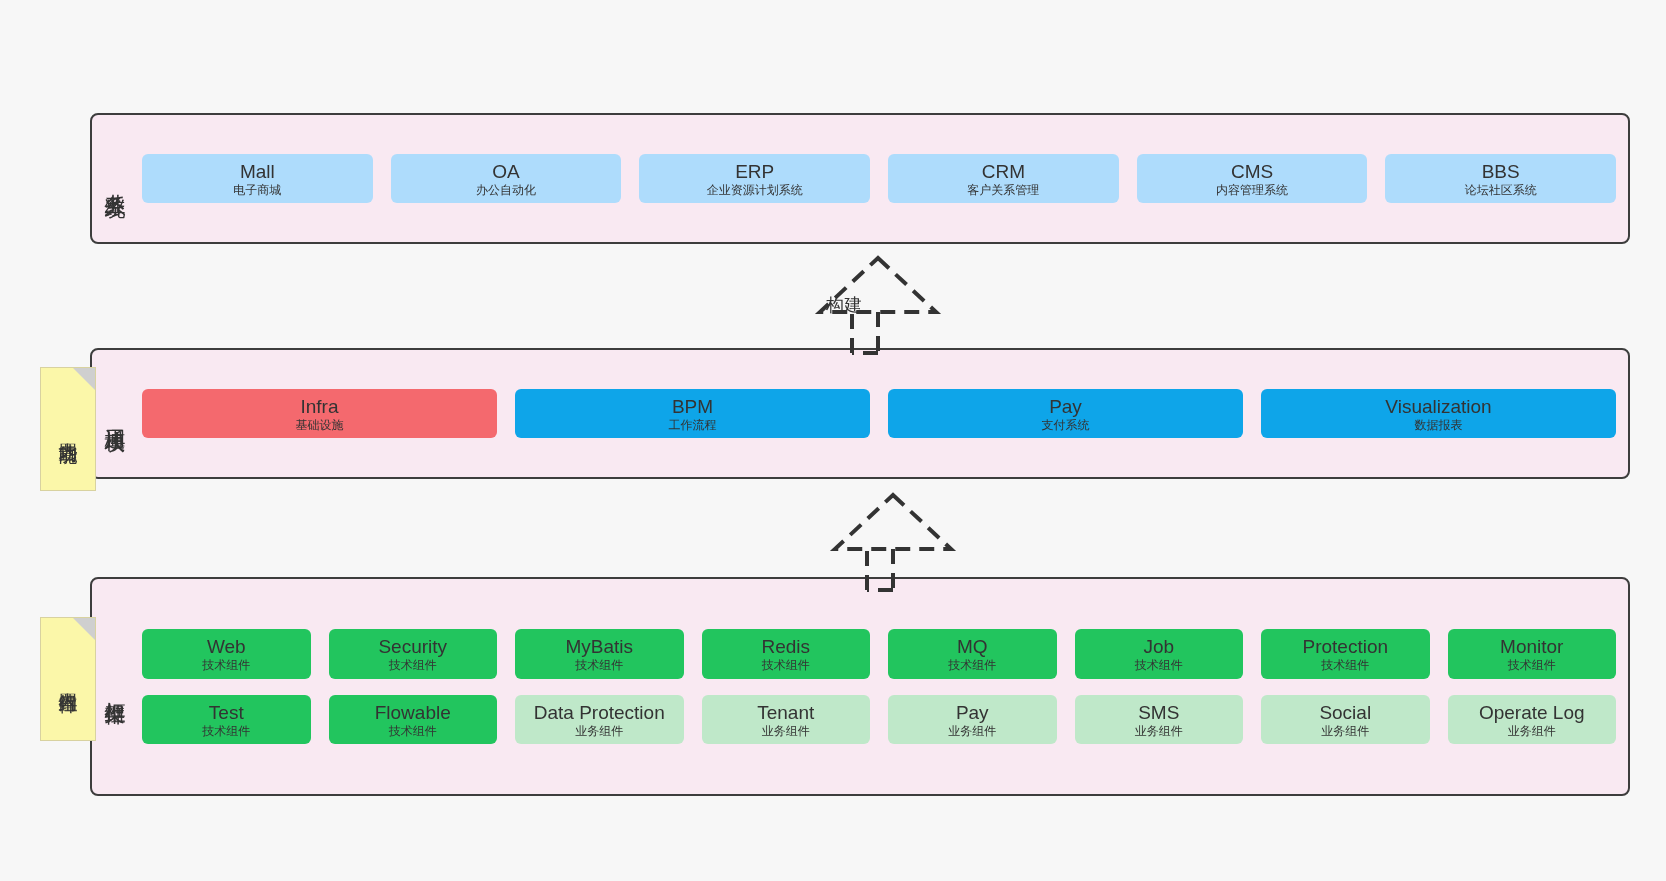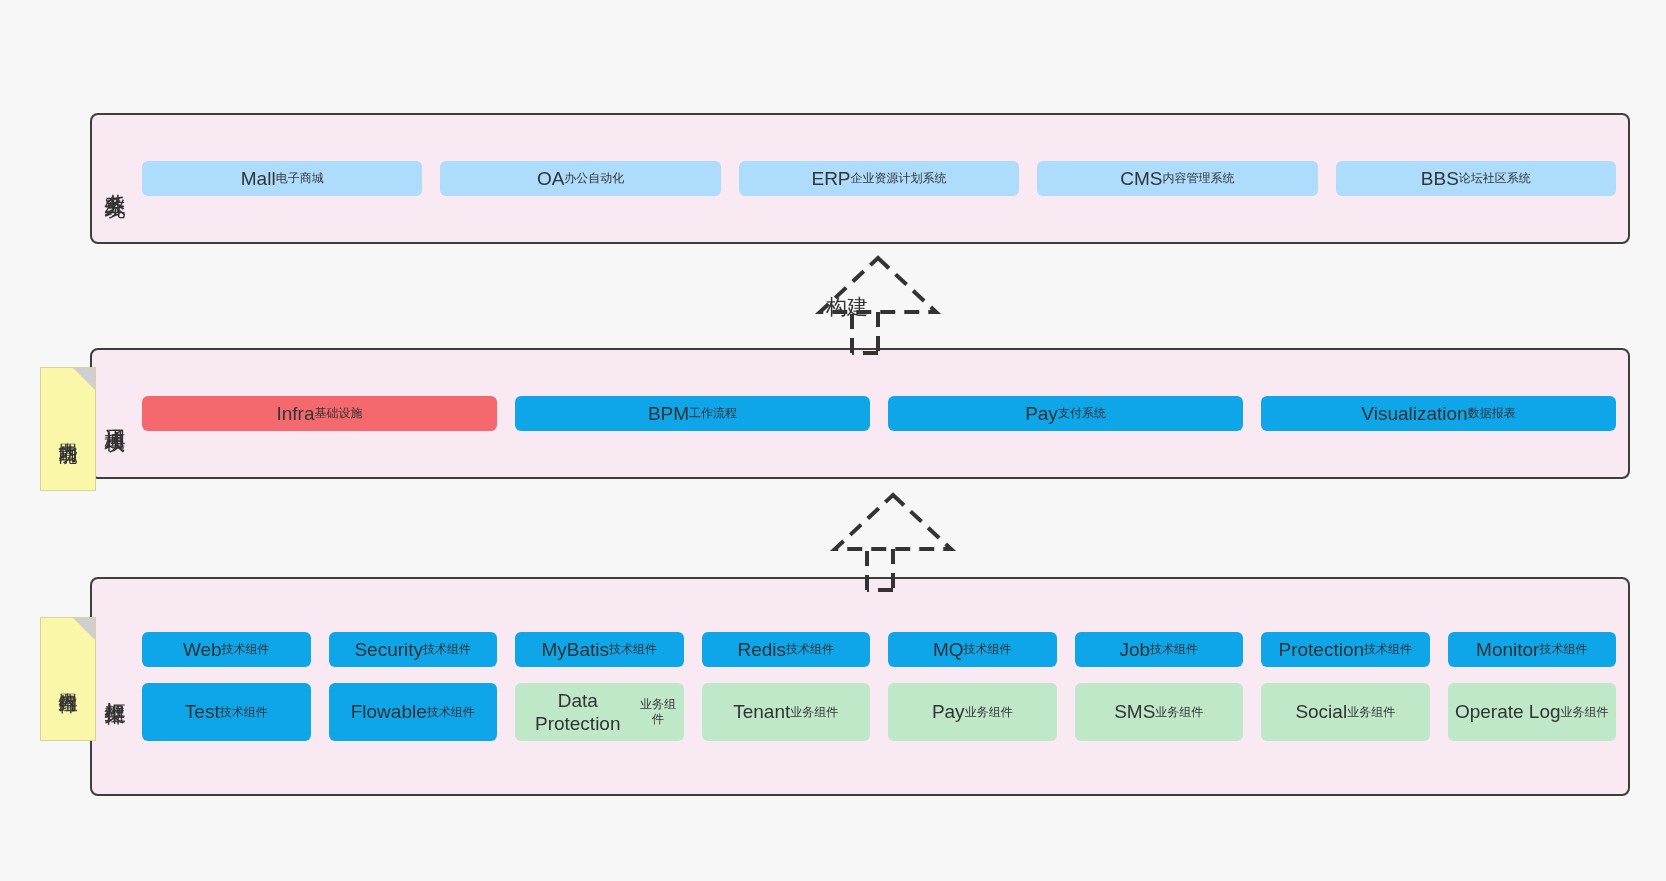--- a/index.html
+++ b/index.html
@@ -60,40 +60,40 @@
   }
   .row + .row {
     margin-top: 16px;
   }
 
   
   .box {
     flex: 1 1 0;
     border-radius: 6px;
     display: flex;
-    flex-direction: row;
+    flex-direction: column;
     align-items: center;
     justify-content: center;
     text-align: center;
     box-sizing: border-box;
     padding: 6px 4px;
     line-height: 1.22;
   }
   .box .t1 {
     font-size: 19px;
     color: #333;
   }
   .box .t2 {
     font-size: 12px;
     color: #333;
   }
   .box.blue   { background: #aedcfc; }
   .box.red    { background: #f4696e; }
   .box.pink   { background: #0ea5e9; }
-  .box.green  { background: #0ea5e9; }
+  .box.green  { background: #22c55e; }
   .box.lgreen { background: #bfe8c9; }
 
   
   .note {
     position: absolute;
     width: 56px;
     background: #fbf7a9;
     border: 1px solid #d8d2a0;
     box-sizing: border-box;
     display: flex;
@@ -116,21 +116,21 @@
     border-left: 22px solid transparent;
   }
 
   
   .arrow {
     position: absolute;
     z-index: 2;
   }
   .arrow-label {
     position: absolute;
-    font-size: 21px;
+    font-size: 18px;
     color: #333;
     background: #f7f7f7;
     padding: 0 2px;
     white-space: nowrap;
   }
 </style>
 </head>
 <body>
 
 <div class="canvas">
@@ -144,20 +144,24 @@
           <span class="t1">Mall</span>
           <span class="t2">电子商城</span>
         </div>
         <div class="box blue">
           <span class="t1">OA</span>
           <span class="t2">办公自动化</span>
         </div>
         <div class="box blue">
           <span class="t1">ERP</span>
           <span class="t2">企业资源计划系统</span>
+        </div>
+        <div class="box blue">
+          <span class="t1">CRM</span>
+          <span class="t2">客户关系管理</span>
         </div>
         <div class="box blue">
           <span class="t1">CMS</span>
           <span class="t2">内容管理系统</span>
         </div>
         <div class="box blue">
           <span class="t1">BBS</span>
           <span class="t2">论坛社区系统</span>
         </div>
 

